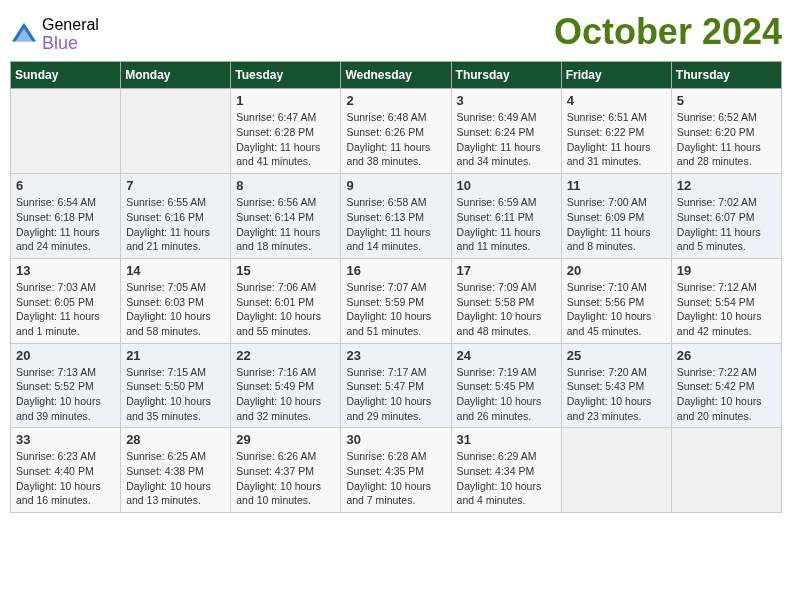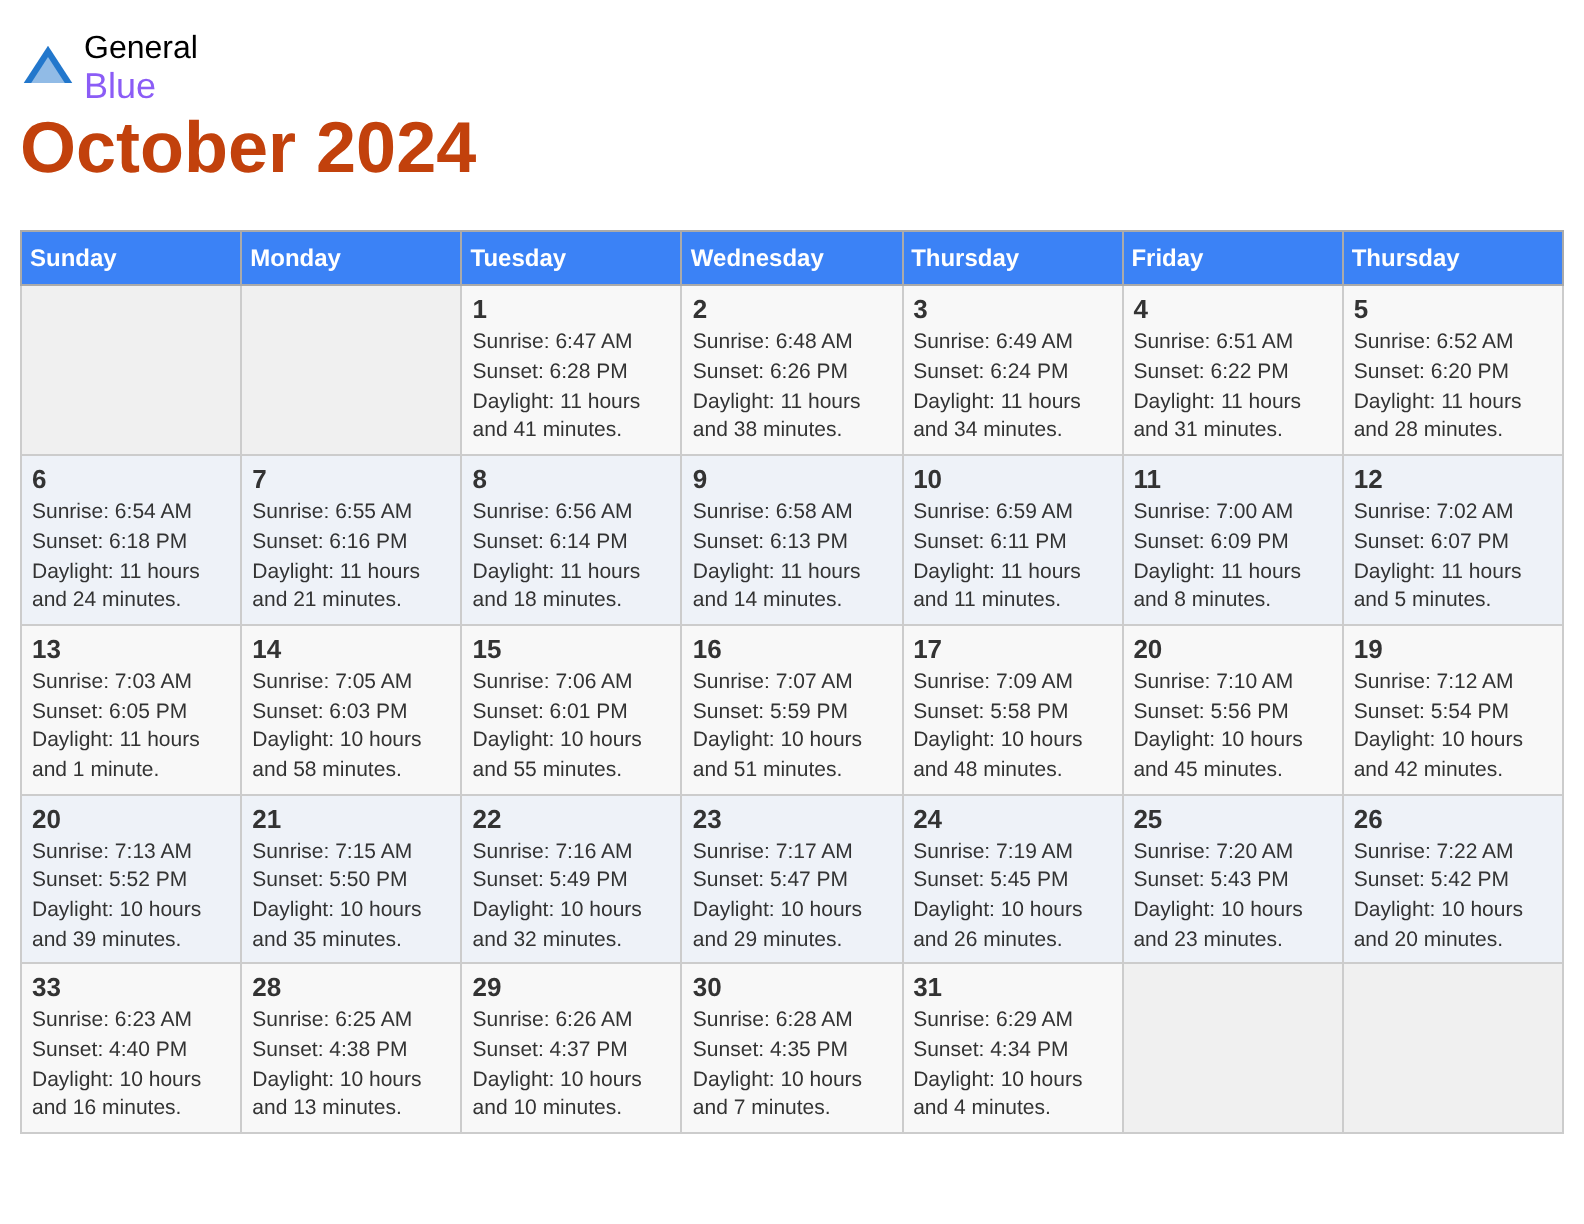--- a/index.html
+++ b/index.html
@@ -5,24 +5,23 @@
     * { box-sizing: border-box; margin: 0; padding: 0; }
     body {
       font-family: Arial, sans-serif;
       background: #fff;
       width: 792px;
       min-height: 612px;
       padding: 10px;
     }
     .header {
       display: flex;
-      align-items: flex-start;
+      align-items: flex-end;
       justify-content: space-between;
-      margin-bottom: 20px;
-      flex-direction: column;
+      margin-bottom: 8px;
     }
     .logo {
       display: flex;
       align-items: center;
       margin-top: 6px;
     }
     .logo-text {
       display: flex;
       flex-direction: column;
       line-height: 1.1;
@@ -36,33 +35,33 @@
       width: 28px;
       height: 28px;
       margin-right: 4px;
     }
     .title-section {
       text-align: right;
     }
     .month-title {
       font-size: 36px;
       font-weight: bold;
-      color: #c2410c;
+      color: #4d7c0f;
     }
     .subtitle {
       font-size: 16px;
       color: #555;
     }
     .calendar {
       width: 100%;
       border-collapse: collapse;
       font-size: 11px;
     }
     .calendar thead tr th {
-      background: #3b82f6;
+      background: #14532d;
       color: #fff;
       padding: 6px 4px;
       text-align: left;
       font-size: 12px;
       border: 1px solid #aaa;
     }
     .calendar tbody tr td {
       border: 1px solid #ccc;
       padding: 4px 5px;
       vertical-align: top;

